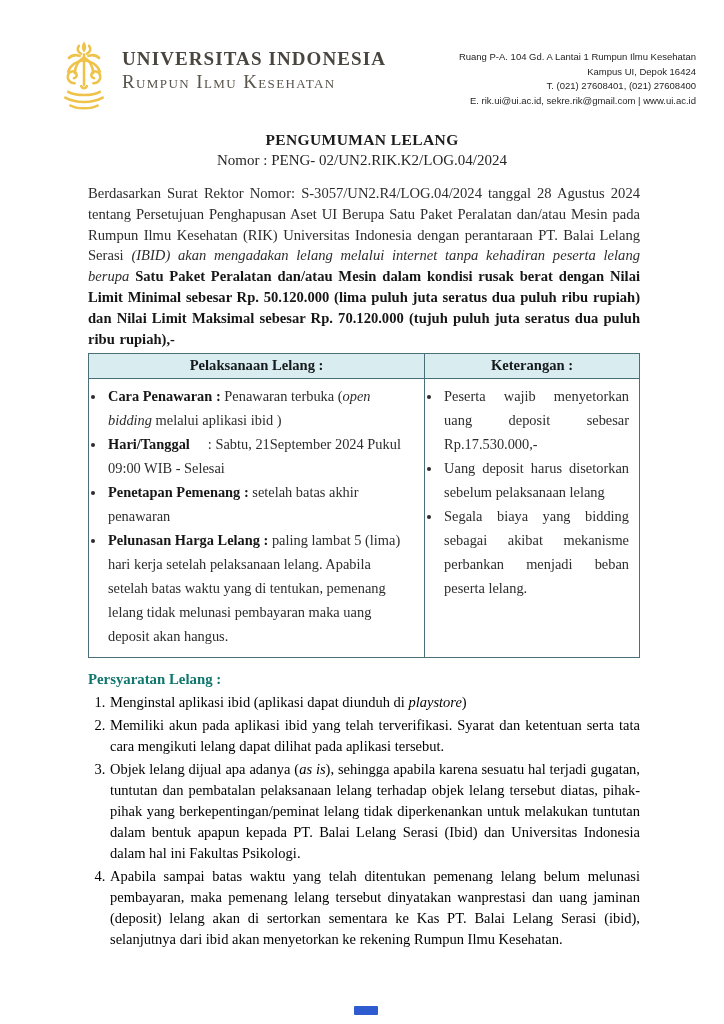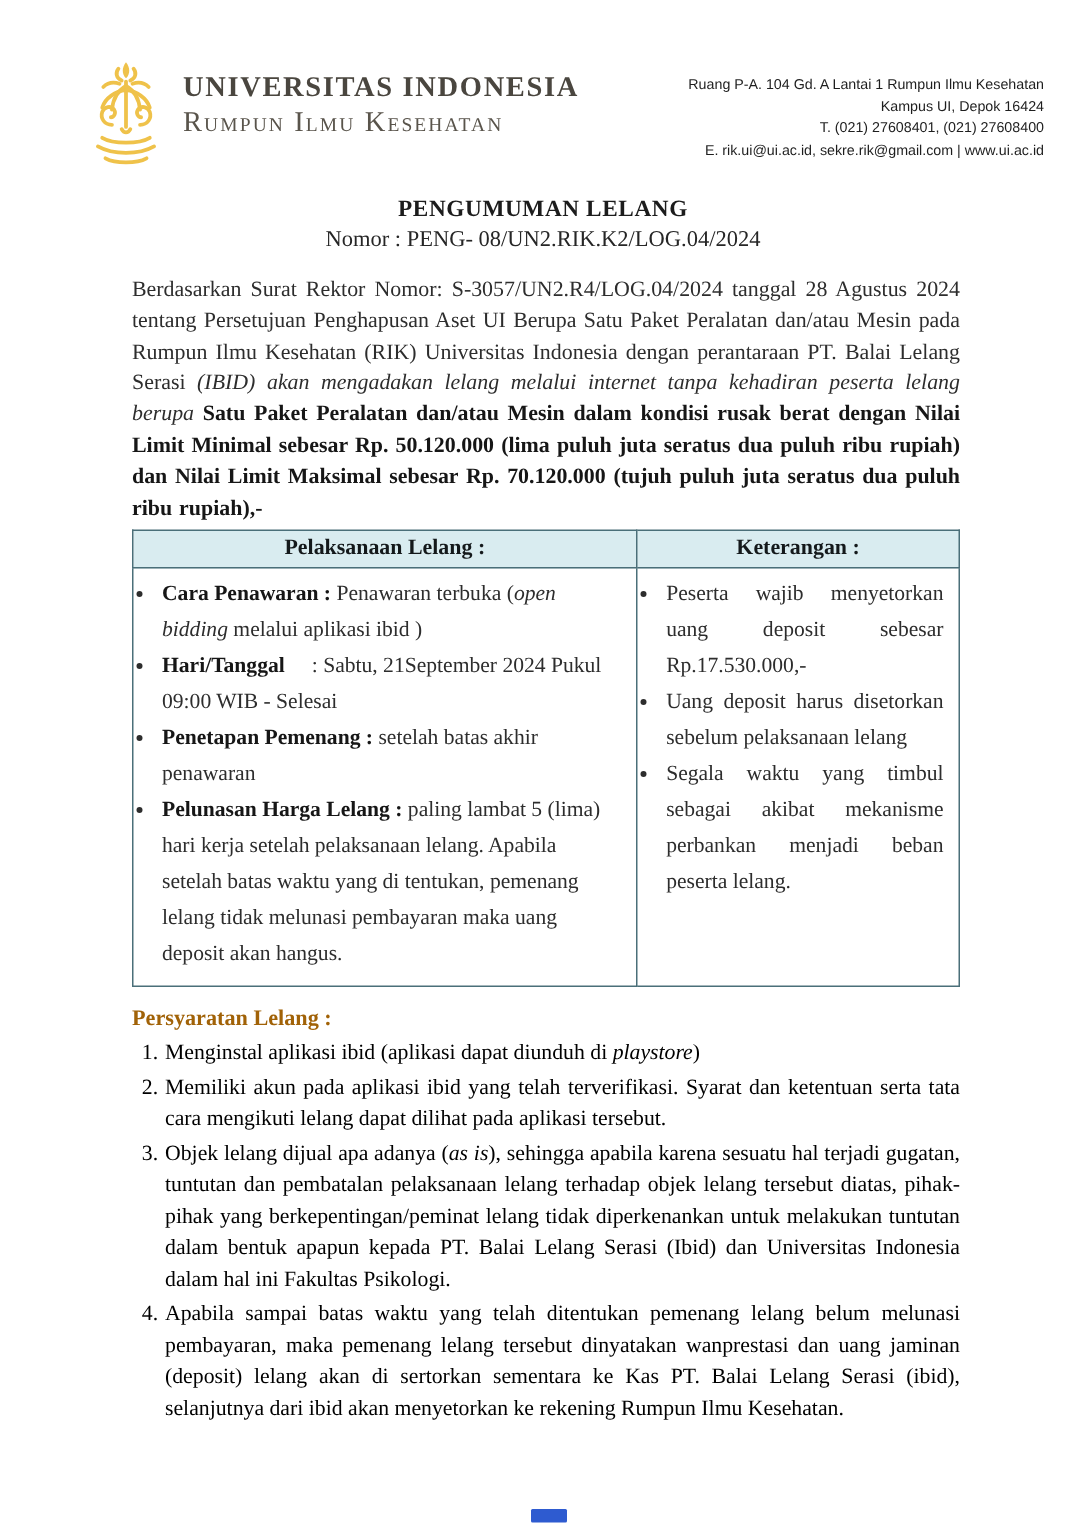--- a/index.html
+++ b/index.html
@@ -55,21 +55,21 @@
     padding: 3px 9px 4px; font-weight: bold; color: #14191b;
   }
   table.lelang td { vertical-align: top; padding: 5px 10px 9px 1px; }
   .col-left { width: 61%; }
   .col-right { width: 39%; }
   table.lelang ul { margin: 0; padding-left: 16px; list-style: disc; }
   table.lelang li { font-size: 14.4px; line-height: 24px; color: #2d2d2d; padding-left: 2px; }
   td.cell-right li { text-align: justify; }
 
   
-  .req-heading { font-size: 14.8px; font-weight: bold; color: #a16207; margin: 13px 0 4px; }
+  .req-heading { font-size: 14.8px; font-weight: bold; color: #0f766e; margin: 13px 0 4px; }
   ol.req-list { margin: 0; padding-left: 21px; }
   ol.req-list li {
     font-size: 14.5px; line-height: 21px; text-align: justify;
     color: #000000; margin-bottom: 2px; padding-left: 1px;
   }
 
   
   .blue-mark {
     position: absolute; left: 354px; top: 1006px; width: 24px; height: 9px;
     background: #2e5bd0; border-radius: 1px;
@@ -110,21 +110,21 @@
     <div class="contact-block">
       <div>Ruang P-A. 104 Gd. A Lantai 1 Rumpun Ilmu Kesehatan</div>
       <div>Kampus UI, Depok 16424</div>
       <div>T. (021) 27608401, (021) 27608400</div>
       <div>E. rik.ui@ui.ac.id, sekre.rik@gmail.com | www.ui.ac.id</div>
     </div>
   </div>
 
   <div class="title-block">
     <div class="doc-title">PENGUMUMAN LELANG</div>
-    <div class="doc-number">Nomor : PENG- 08/UN2.RIK.K2/LOG.04/2024</div>
+    <div class="doc-number">Nomor : PENG- 02/UN2.RIK.K2/LOG.04/2024</div>
   </div>
 
   <div class="content">
 
     <p class="intro"><span>Berdasarkan Surat Rektor Nomor: S-3057/UN2.R4/LOG.04/2024 tanggal 28 Agustus 2024 tentang Persetujuan Penghapusan Aset UI Berupa Satu Paket Peralatan dan/atau Mesin pada Rumpun Ilmu Kesehatan (RIK) Universitas Indonesia dengan perantaraan PT. Balai Lelang Serasi </span><span class="italic">(IBID) akan mengadakan lelang melalui internet tanpa kehadiran peserta lelang berupa </span><span class="bold">Satu Paket Peralatan dan/atau Mesin dalam kondisi rusak berat dengan Nilai Limit Minimal sebesar Rp. 50.120.000 (lima puluh juta seratus dua puluh ribu rupiah) dan Nilai Limit Maksimal sebesar Rp. 70.120.000 (tujuh puluh juta seratus dua puluh ribu rupiah),-</span></p>
 
     <table class="lelang">
       <colgroup>
           <col class="col-left">
           <col class="col-right">
@@ -142,21 +142,21 @@
               <li><span class="bold">Cara Penawaran :</span><span> Penawaran terbuka (</span><span class="italic">open bidding</span><span> melalui aplikasi ibid )</span></li>
               <li><span class="bold">Hari/Tanggal</span><span>&nbsp;&nbsp;&nbsp;&nbsp; : Sabtu, 21September 2024 Pukul  09:00 WIB - Selesai</span><span class="italic"></span><span></span></li>
               <li><span class="bold">Penetapan Pemenang :</span><span> setelah batas akhir penawaran</span><span class="italic"></span><span></span></li>
               <li><span class="bold">Pelunasan Harga Lelang :</span><span> paling lambat 5 (lima) hari kerja setelah pelaksanaan lelang. Apabila setelah batas waktu yang di tentukan, pemenang lelang tidak melunasi pembayaran maka uang deposit akan hangus.</span><span class="italic"></span><span></span></li>
             </ul>
           </td>
           <td class="cell-right">
             <ul>
               <li>Peserta wajib menyetorkan uang deposit sebesar Rp.17.530.000,-</li>
               <li>Uang deposit harus disetorkan sebelum pelaksanaan lelang</li>
-              <li>Segala waktu yang timbul sebagai akibat mekanisme perbankan menjadi beban peserta lelang.</li>
+              <li>Segala biaya yang bidding sebagai akibat mekanisme perbankan menjadi beban peserta lelang.</li>
             </ul>
           </td>
         </tr>
       </tbody>
     </table>
 
     <div class="req-heading">Persyaratan Lelang :</div>
     <ol class="req-list">
       <li><span>Menginstal aplikasi ibid (aplikasi dapat diunduh di </span><span class="italic">playstore</span><span>)</span></li>
       <li><span>Memiliki akun pada aplikasi ibid yang telah terverifikasi. Syarat dan ketentuan serta tata cara mengikuti lelang dapat dilihat pada aplikasi tersebut.</span><span class="italic"></span><span></span></li>

